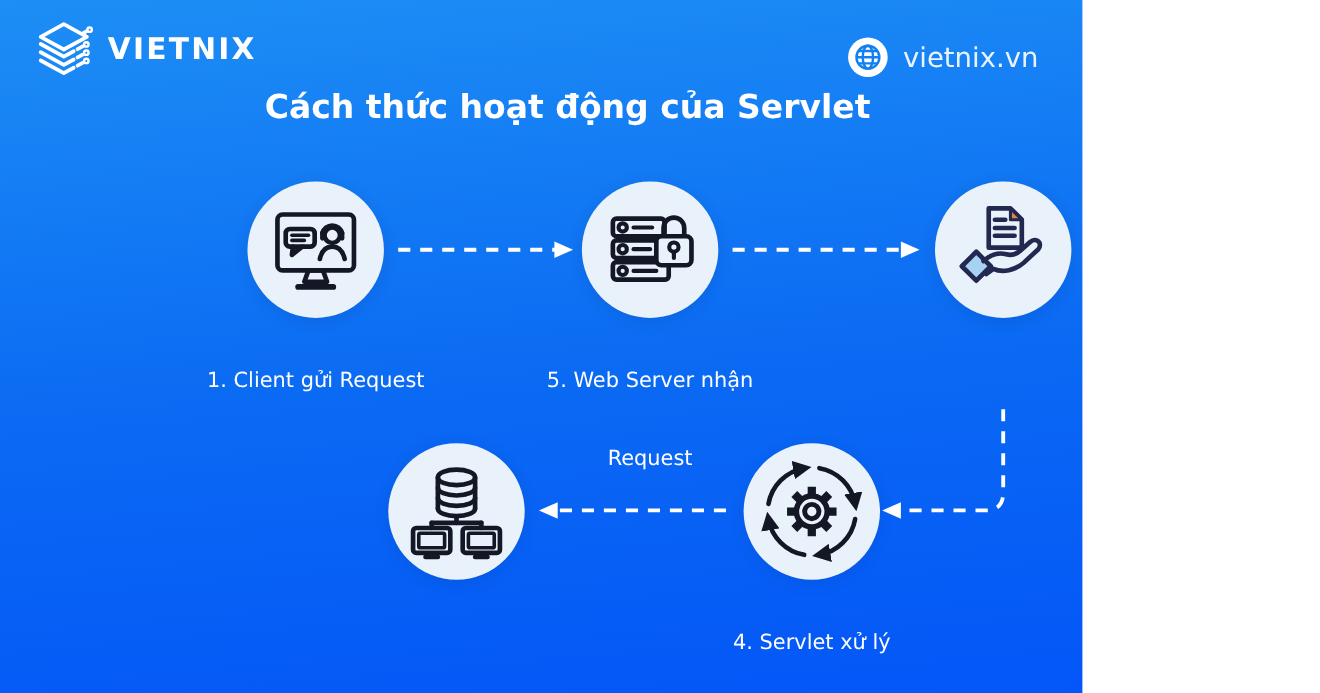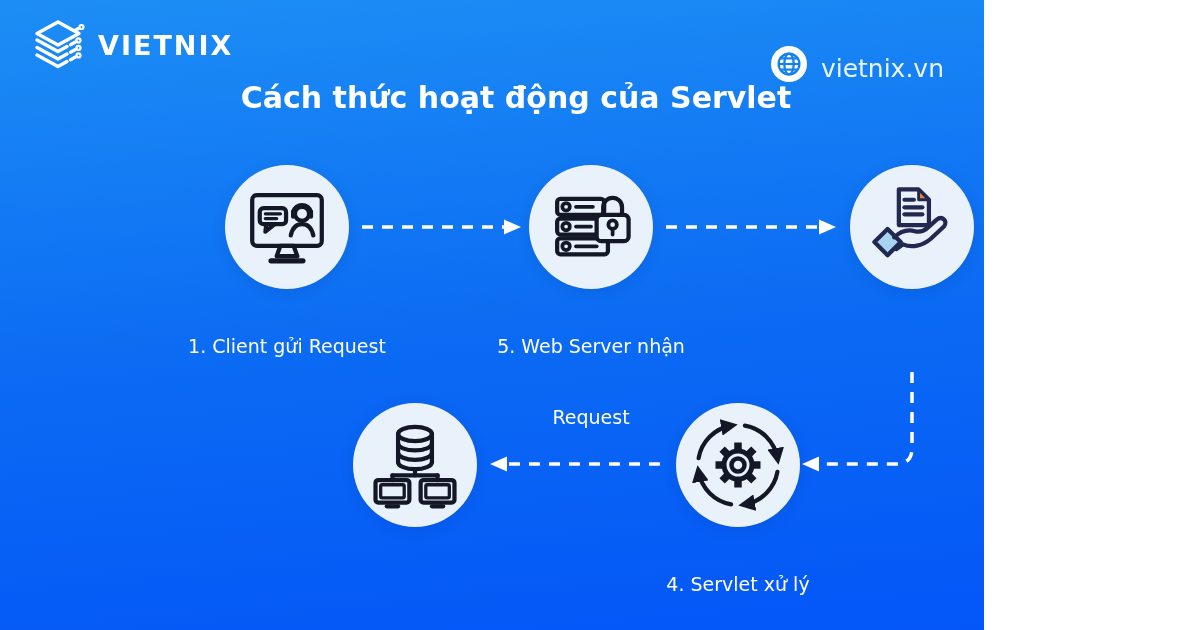--- a/index.html
+++ b/index.html
@@ -14,21 +14,21 @@
   
   .brand {
     position: absolute; left: 30px; top: 16px;
     display: flex; align-items: center; gap: 12px;
   }
   .brand-name {
     color: #fff; font-size: 27px; font-weight: bold; letter-spacing: 2px;
   }
   .site {
     position: absolute; right: 40px; top: 33px;
-    display: flex; align-items: flex-end; gap: 13px; margin-top: 12px;
+    display: flex; align-items: center; gap: 13px;
   }
   .site-url { color: #eaf4ff; font-size: 25px; font-weight: 400; }
   
   .title {
     position: absolute; left: 0; right: 0; top: 80px;
     margin: 0; text-align: center;
     color: #ffffff; font-size: 30px; font-weight: bold; line-height: 36px; padding-left: 48px;
   }
   
   .step { position: absolute; width: 320px; text-align: center; }

